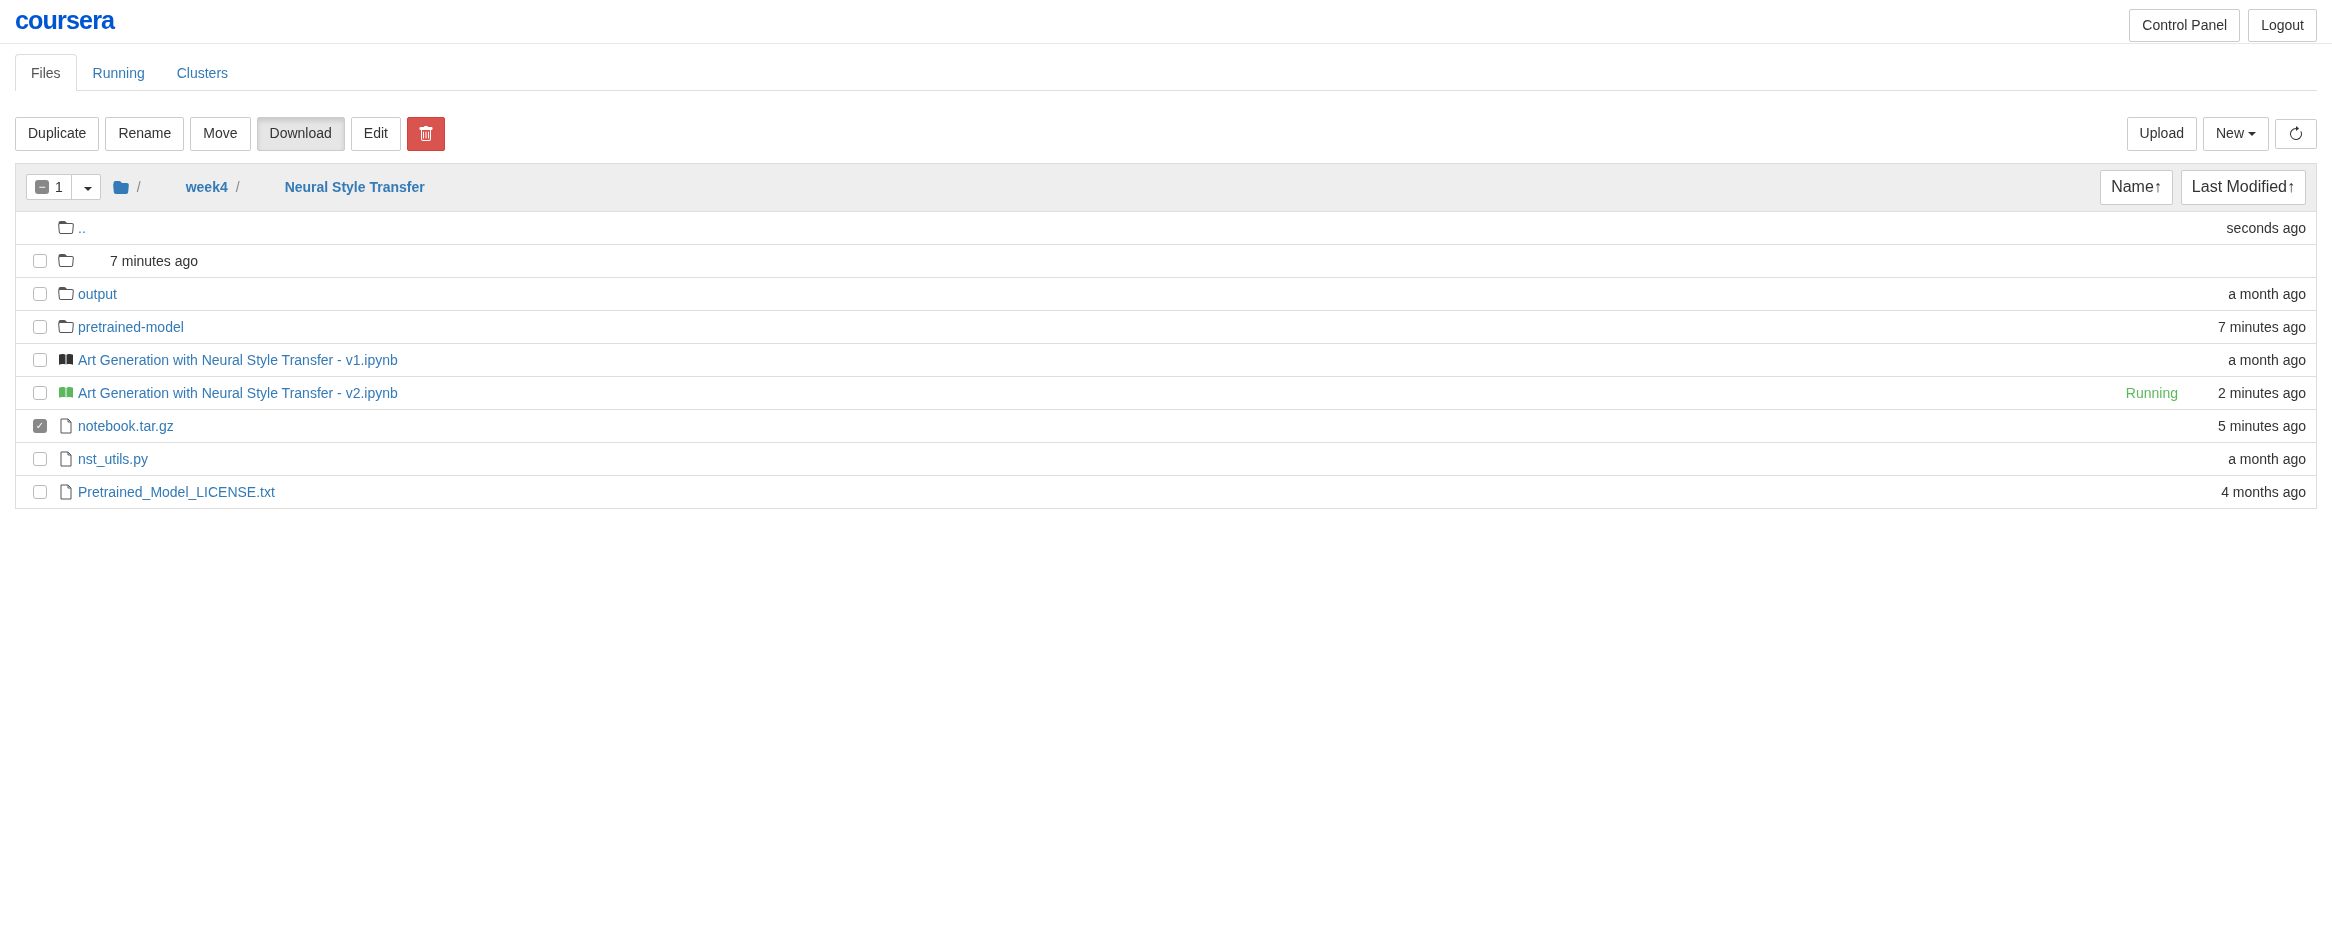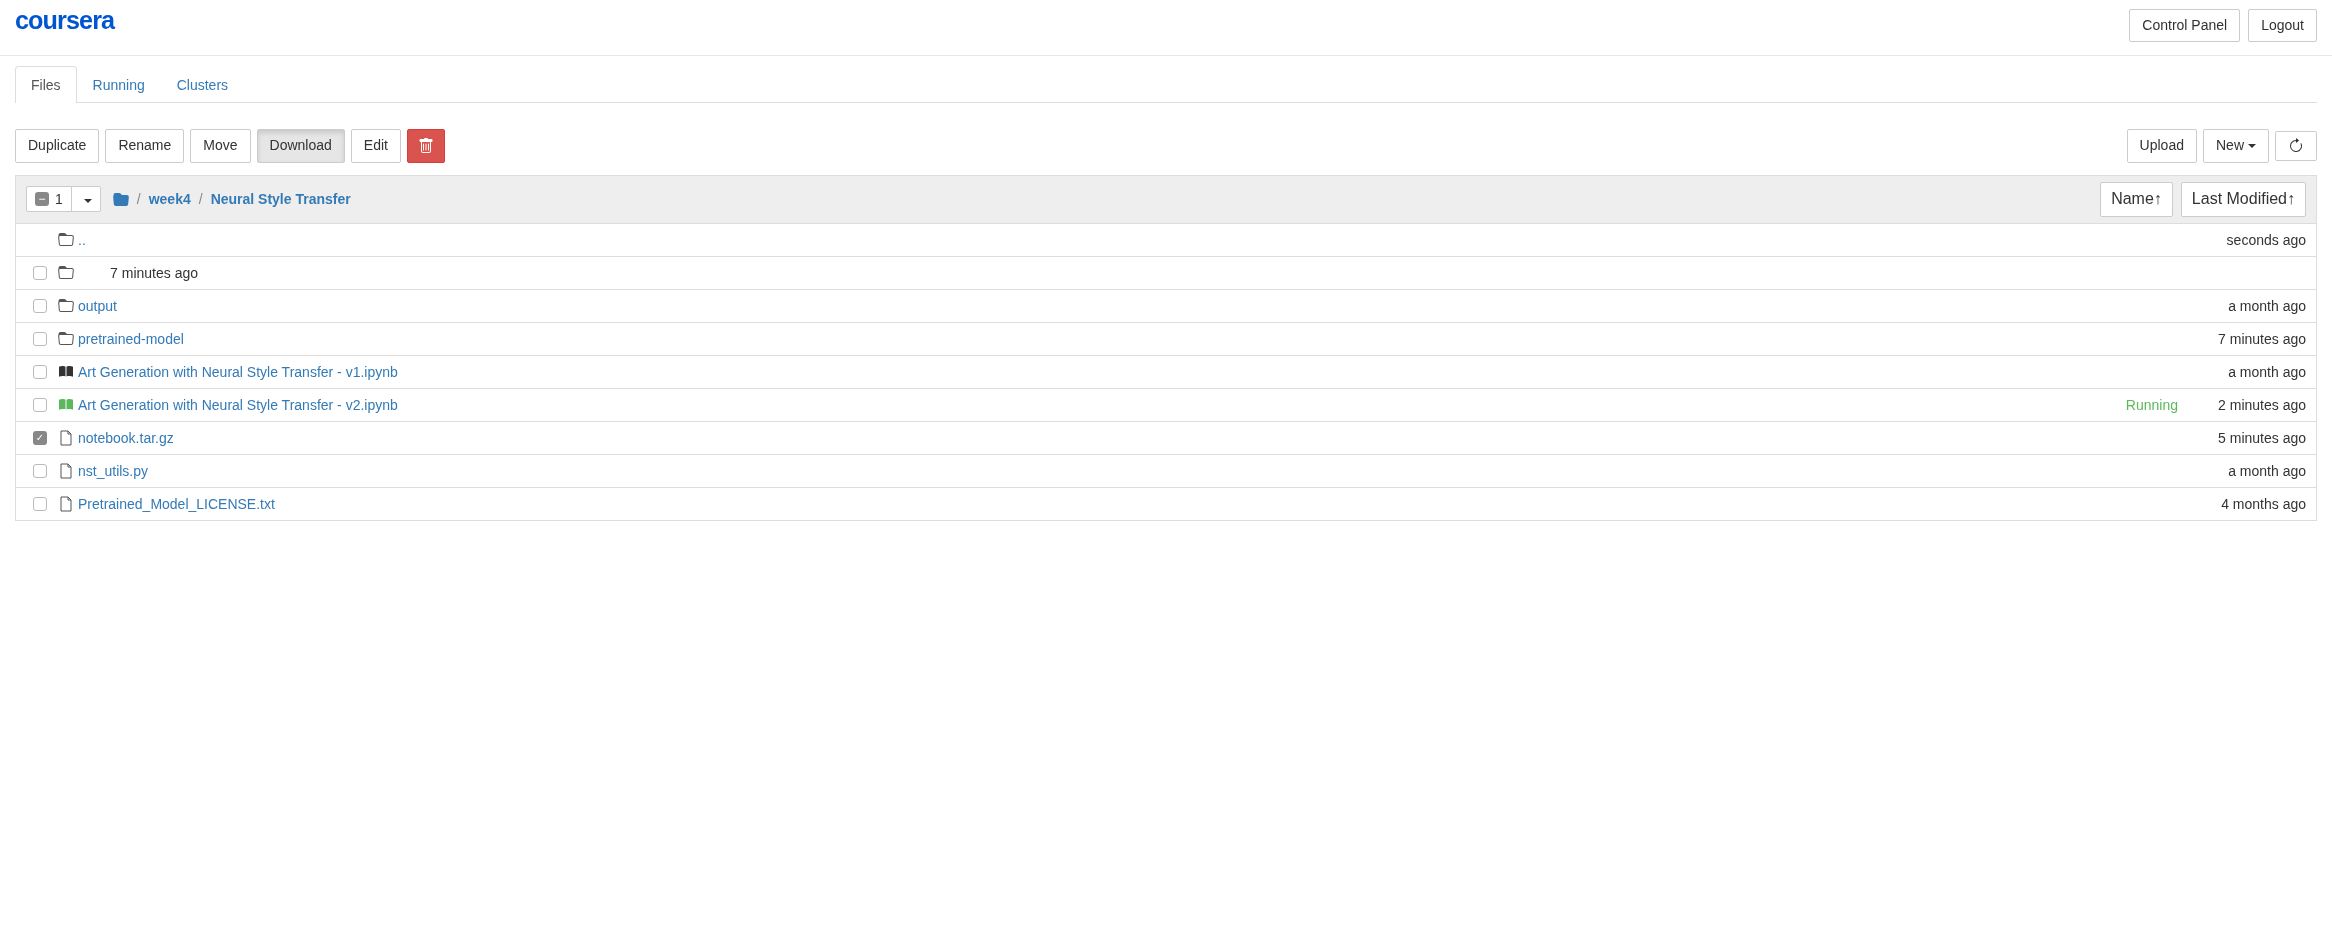--- a/index.html
+++ b/index.html
@@ -1,37 +1,37 @@
 <!DOCTYPE html>
 <html><head>
 <meta charset="utf-8">
 <style>
 * { box-sizing: border-box; margin: 0; padding: 0; }
 body { font-family: "Helvetica Neue", Helvetica, Arial, sans-serif; font-size: 14px; color: #333; background: #fff; }
-.header { display: flex; justify-content: space-between; align-items: center; padding: 8px 15px 12px; border-bottom: 1px solid #e7e7e7; }
+.header { display: flex; justify-content: space-between; align-items: center; padding: 8px 15px 0; border-bottom: 1px solid #e7e7e7; }
 .logo { color: #0056d2; font-weight: 900; font-size: 28px; letter-spacing: -1px; }
 .logo svg { height: 28px; }
 .header-buttons { display: flex; gap: 8px; }
 .btn { display: inline-flex; align-items: center; padding: 6px 12px; font-size: 14px; border: 1px solid #ccc; background: #fff; border-radius: 2px; cursor: pointer; color: #333; text-decoration: none; line-height: 1.42; }
 .btn-sm { padding: 5px 10px; font-size: 16px; }
 .btn-danger { background: #d9534f; border-color: #d43f3a; color: #fff; padding: 6px 10px; }
 .btn-active { background: #e6e6e6; box-shadow: inset 0 3px 5px rgba(0,0,0,.125); }
 .tabs { display: flex; border-bottom: 1px solid #ddd; margin: 10px 15px 14px; }
 .tab { padding: 10px 15px; color: #337ab7; cursor: pointer; border: 1px solid transparent; border-bottom: none; margin-bottom: -1px; }
 .tab.active { color: #555; background: #fff; border-color: #ddd #ddd #fff; border-radius: 4px 4px 0 0; }
 .toolbar { display: flex; justify-content: space-between; align-items: center; padding: 12px 15px; gap: 8px; }
 .toolbar-left { display: flex; gap: 6px; }
 .toolbar-right { display: flex; gap: 6px; align-items: center; }
 .list-header { display: flex; align-items: center; background: #eee; border: 1px solid #ddd; margin: 0 15px; padding: 6px 10px; }
 .select-group { display: flex; align-items: center; border: 1px solid #ccc; border-radius: 2px; background: #fff; }
 .select-check { padding: 4px 8px; display: flex; align-items: center; gap: 6px; border-right: 1px solid #ccc; }
 .select-check .minus-box { width: 14px; height: 14px; background: #888; border-radius: 3px; display: flex; align-items: center; justify-content: center; color: #fff; font-size: 12px; line-height: 1; }
 .select-caret { padding: 4px 8px; }
 .breadcrumb { display: flex; align-items: center; gap: 8px; margin-left: 12px; flex: 1; }
-.breadcrumb a { color: #337ab7; text-decoration: none; font-weight: 600; }
+.breadcrumb a { color: #337ab7; text-decoration: none; font-weight: 600; margin-left: 37px; }
 .breadcrumb .sep { color: #888; }
 .folder-icon-bc { color: #337ab7; }
 .sort-buttons { display: flex; gap: 8px; }
 .file-list { margin: 0 15px; border: 1px solid #ddd; border-top: none; }
 .file-row { display: flex; align-items: center; padding: 8px 10px; border-top: 1px solid #ddd; }
 .file-row:first-child { border-top: none; }
 .file-check { width: 28px; display: flex; justify-content: center; }
 .file-icon { width: 24px; display: flex; justify-content: center; color: #555; }
 .file-name { flex: 1; }
 .file-name a { color: #337ab7; text-decoration: none; }

